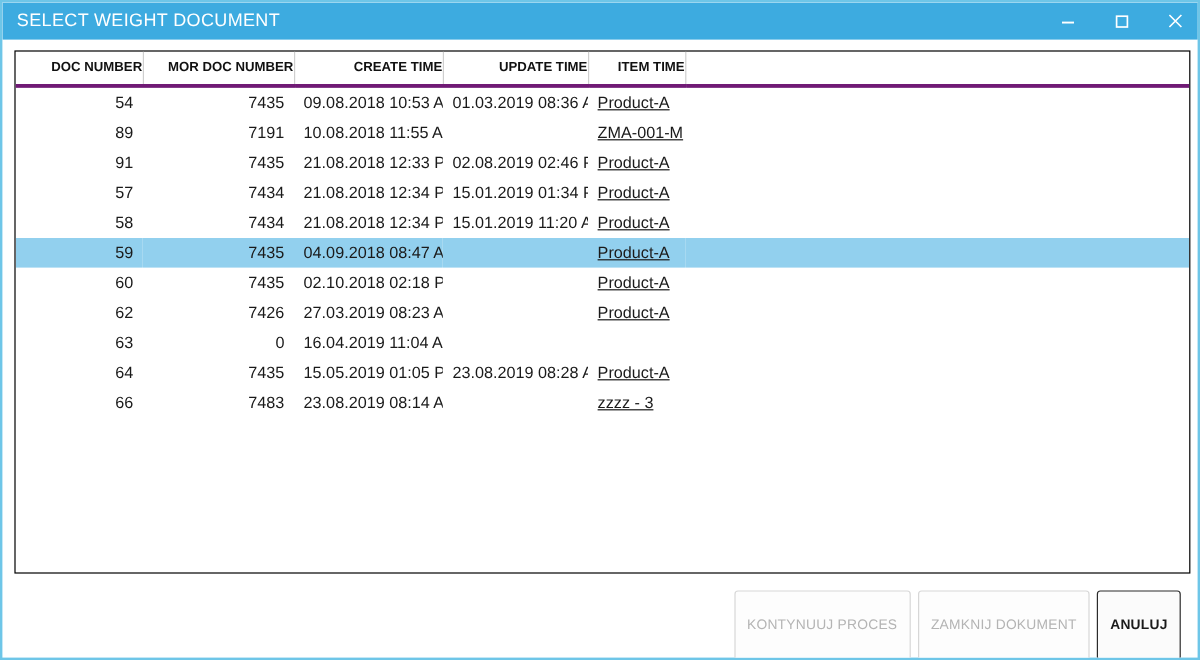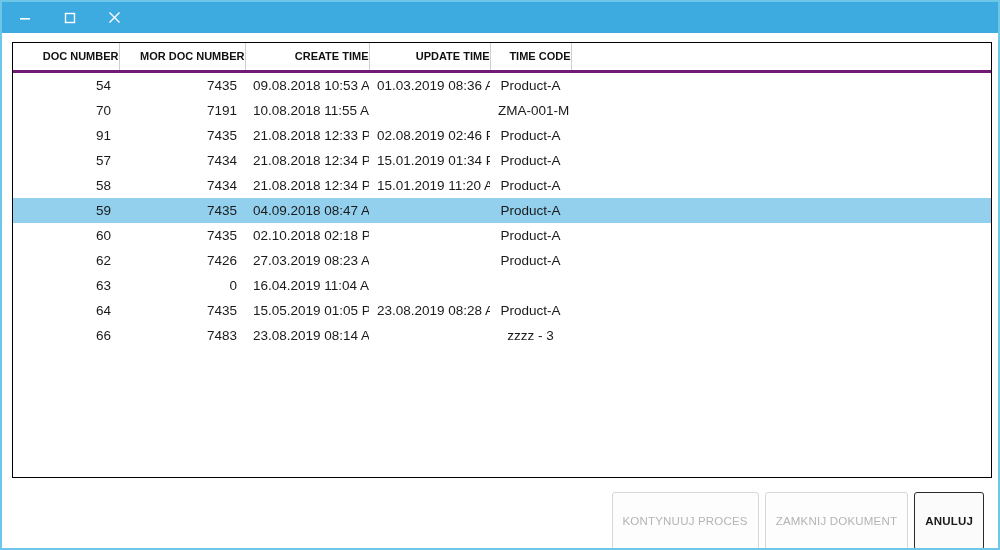--- a/index.html
+++ b/index.html
@@ -99,21 +99,21 @@
     font-size: 13.5px;
     color: #1a1a1a;
     height: 25px;
     line-height: 25px;
     padding: 0 8px;
     white-space: nowrap;
     overflow: hidden;
   }
   td.num  { text-align: right; }
   td.time { text-align: right; padding-right: 10px; }
-  td.code { text-align: center; padding-left: 8px; }
+  td.code { text-align: left; padding-left: 8px; text-decoration: underline; }
 
   tr.row-selected td {
     background: #92d0ee;
     margin-top: 16px;
   }
 
   
   col.c-doc    { width: 106px; }
   col.c-mordoc { width: 126px; }
   col.c-create { width: 124px; }
@@ -156,20 +156,21 @@
     border: 1px solid #2b2b2b;
     background: #fbfbfb;
   }
 </style>
 </head>
 <body>
 
 <div class="window">
 
   <div class="titlebar">
+    <div class="titlebar-title">SELECT WEIGHT DOCUMENT</div>
     <div class="titlebar-buttons">
       <div class="tb-btn">
         <svg width="12" height="12" viewBox="0 0 12 12">
           <rect x="1" y="6" width="10" height="1.6" fill="#ffffff"></rect>
         </svg>
       </div>
       <div class="tb-btn">
         <svg width="12" height="12" viewBox="0 0 12 12">
           <rect x="1.5" y="1.5" width="9" height="9" fill="none" stroke="#ffffff" stroke-width="1.4"></rect>
         </svg>
@@ -191,35 +192,35 @@
         <col class="c-update">
           <col class="c-item">
           <col class="c-fill">
       </colgroup>
       <thead>
         <tr>
           <th>DOC NUMBER</th>
           <th>MOR DOC NUMBER</th>
           <th>CREATE TIME</th>
           <th>UPDATE TIME</th>
-          <th class="last-head">TIME CODE</th>
+          <th class="last-head">ITEM TIME</th>
           <th class="filler"></th>
         </tr>
       </thead>
       <tbody id="table-body">
           <tr>
             <td class="num">54</td>
             <td class="num">7435</td>
             <td class="time">09.08.2018 10:53 AM</td>
             <td class="time">01.03.2019 08:36 AM</td>
             <td class="code">Product-A</td>
             <td></td>
           </tr>
           <tr>
-            <td class="num">70</td>
+            <td class="num">89</td>
             <td class="num">7191</td>
             <td class="time">10.08.2018 11:55 AM</td>
             <td class="time"></td>
             <td class="code">ZMA-001-M</td>
             <td></td>
           </tr>
           <tr>
             <td class="num">91</td>
             <td class="num">7435</td>
             <td class="time">21.08.2018 12:33 PM</td>

